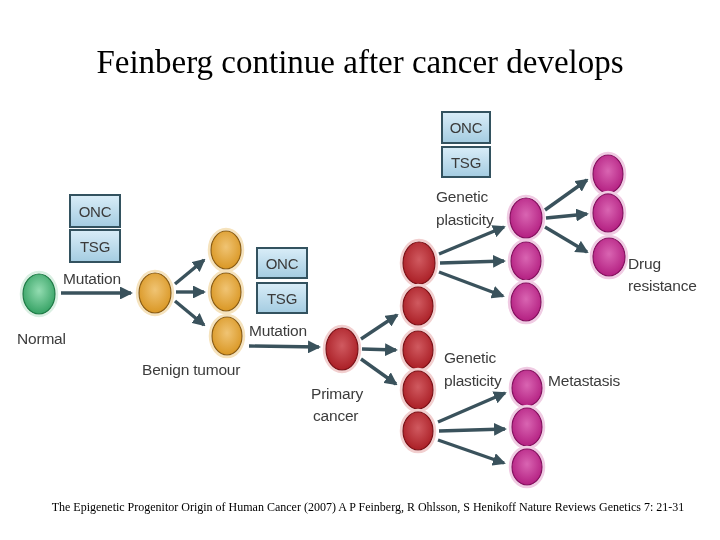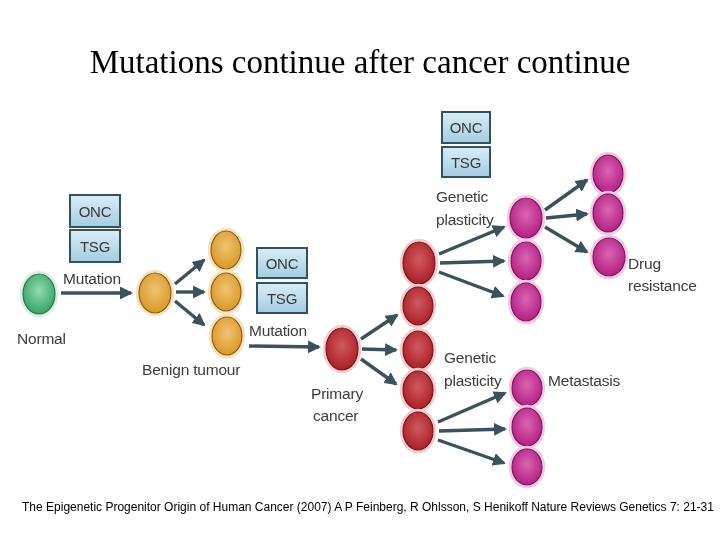--- a/index.html
+++ b/index.html
@@ -23,21 +23,21 @@
     font-size: 33px;
     color: #000000;
     white-space: nowrap;
   }
   .citation {
     position: absolute;
     top: 500px;
     left: 16px;
     right: 0;
     text-align: center;
-    font-family: Liberation Sans, sans-serif;
+    font-family: Liberation Serif, serif;
     font-size: 12px;
     color: #000000;
     white-space: nowrap;
   }
   #diagram {
     position: absolute;
     top: 0;
     left: 0;
   }
   #diagram text.lbl {
@@ -48,21 +48,21 @@
   #diagram text.boxlbl {
     font-family: "Liberation Sans", sans-serif;
     font-size: 15px;
     letter-spacing: -0.2px;
   }
 </style>
 </head>
 <body>
 
 <div class="slide">
-  <h1 class="title">Mutations continue after cancer continue</h1>
+  <h1 class="title">Feinberg continue after cancer develops</h1>
   <svg id="diagram" width="720" height="540" viewBox="0 0 720 540">
       <defs>
         <radialGradient id="g-green" cx="0.5" cy="0.42" r="0.62">
           <stop offset="0" stop-color="#93dcb1"></stop>
           <stop offset="1" stop-color="#2f9e5f"></stop>
         </radialGradient>
         <radialGradient id="g-orange" cx="0.5" cy="0.42" r="0.62">
           <stop offset="0" stop-color="#f0c474"></stop>
           <stop offset="1" stop-color="#d8941f"></stop>
         </radialGradient>

